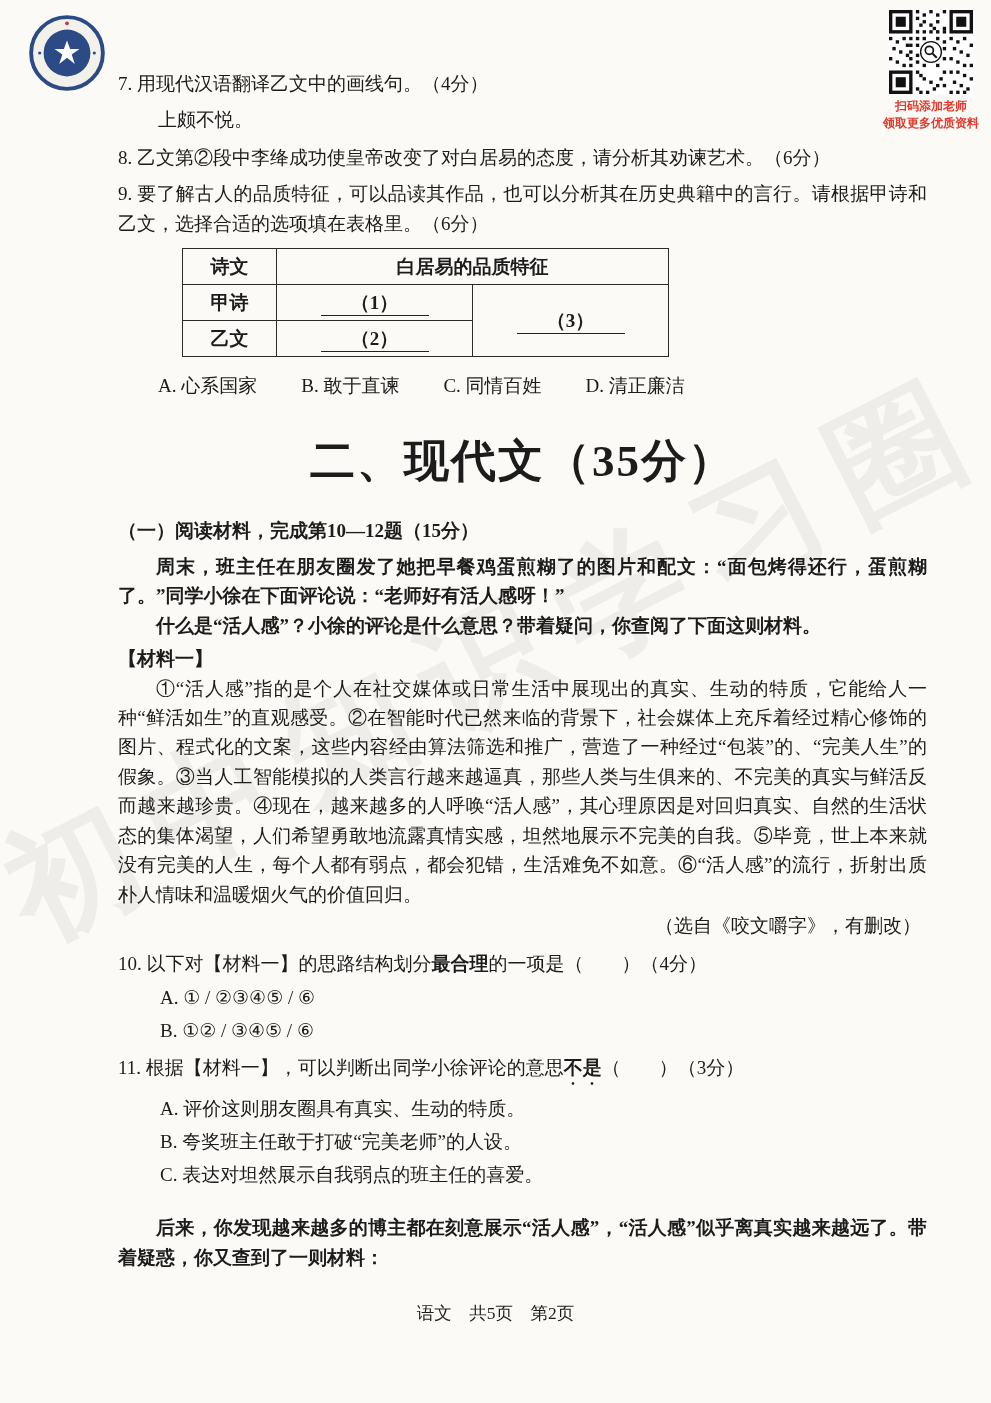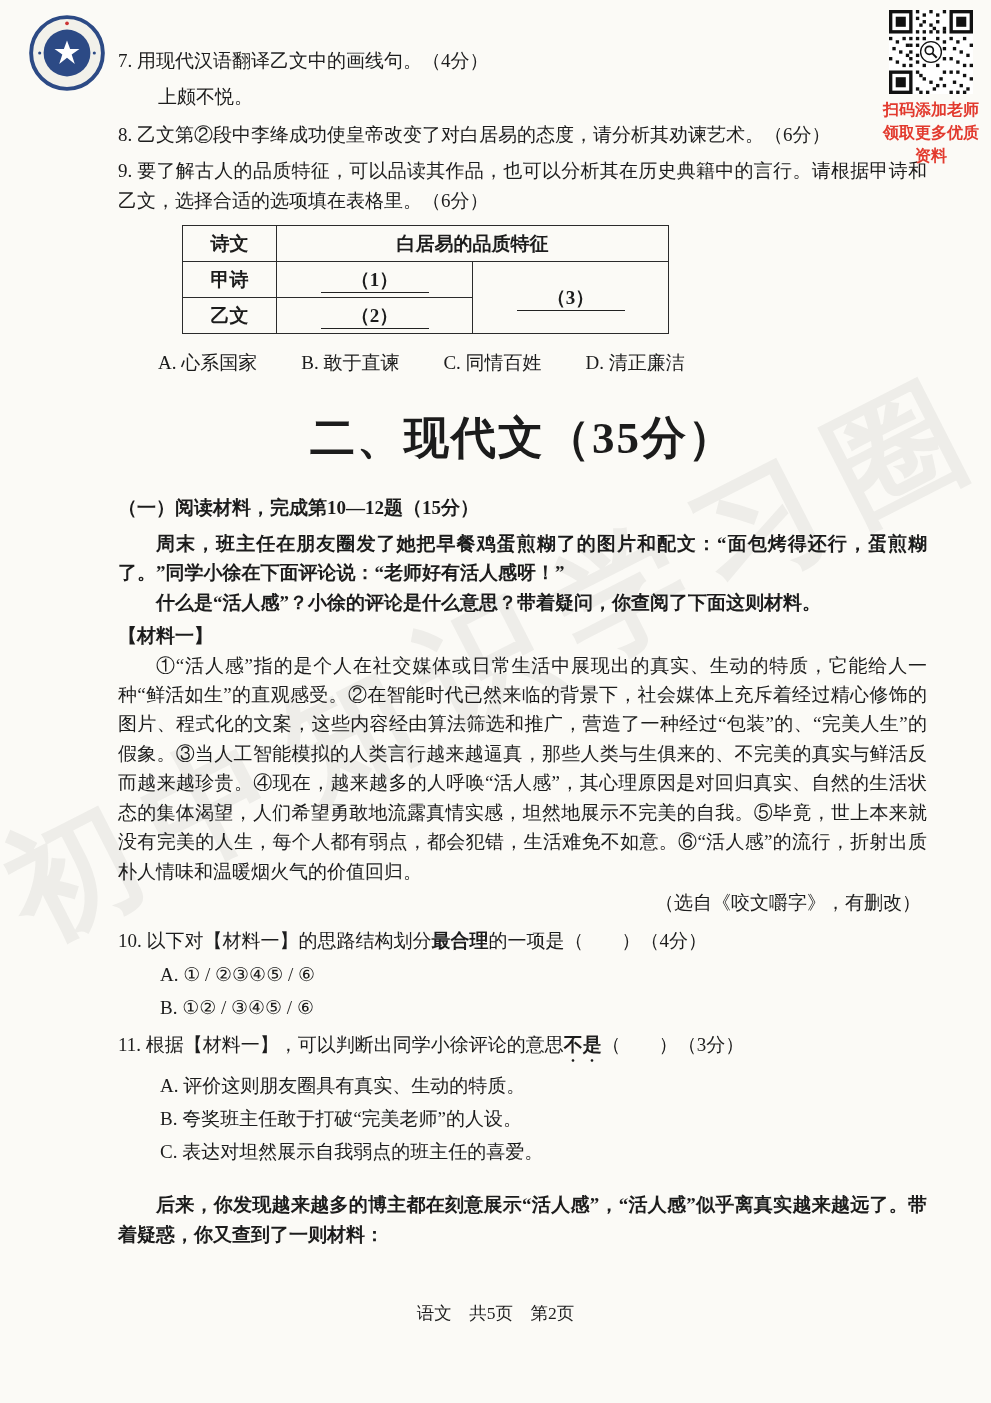--- a/index.html
+++ b/index.html
@@ -12,25 +12,25 @@
   
   .watermark { position:absolute; top:47%; left:50%;
     transform:translate(-50%,-50%) rotate(-27deg);
     font-size:128px; font-weight:bold; color:rgba(110,110,110,.09);
     letter-spacing:26px; white-space:nowrap; pointer-events:none; z-index:0; }
 
   
   .logo { position:absolute; top:14px; left:28px; width:78px; height:78px; z-index:2; }
   .qr-wrap { position:absolute; top:10px; right:12px; width:96px; text-align:center; z-index:2; }
   .qr-svg { width:84px; height:84px; display:block; margin:0 auto 4px; }
-  .qr-caption { color:#e23a2e; font-size:16px; line-height:1.45; font-weight:bold;
+  .qr-caption { color:#e23a2e; font-size:12px; line-height:1.45; font-weight:bold;
                 font-family:"Liberation Sans","DejaVu Sans",sans-serif; }
 
   .content { position:relative; z-index:1; padding:46px 64px 0 118px;
-             font-size:19px; line-height:1.55; }
+             font-size:19px; line-height:1.55;margin-top:23px; }
 
   .qline { margin-bottom:7px; text-align:justify; }
   .answer-line { padding-left:40px; margin-bottom:8px; }
 
   
   .qtable { border-collapse:collapse; margin:10px 0 14px 64px;font-weight:bold; }
   .qtable td { border:1.7px solid #2b2b2b; height:36px; text-align:center;
                vertical-align:middle; padding:2px 8px; }
   .blank { display:inline-block; min-width:108px; border-bottom:1.6px solid #222;
            text-align:center; line-height:1.25; padding:0 4px; }

